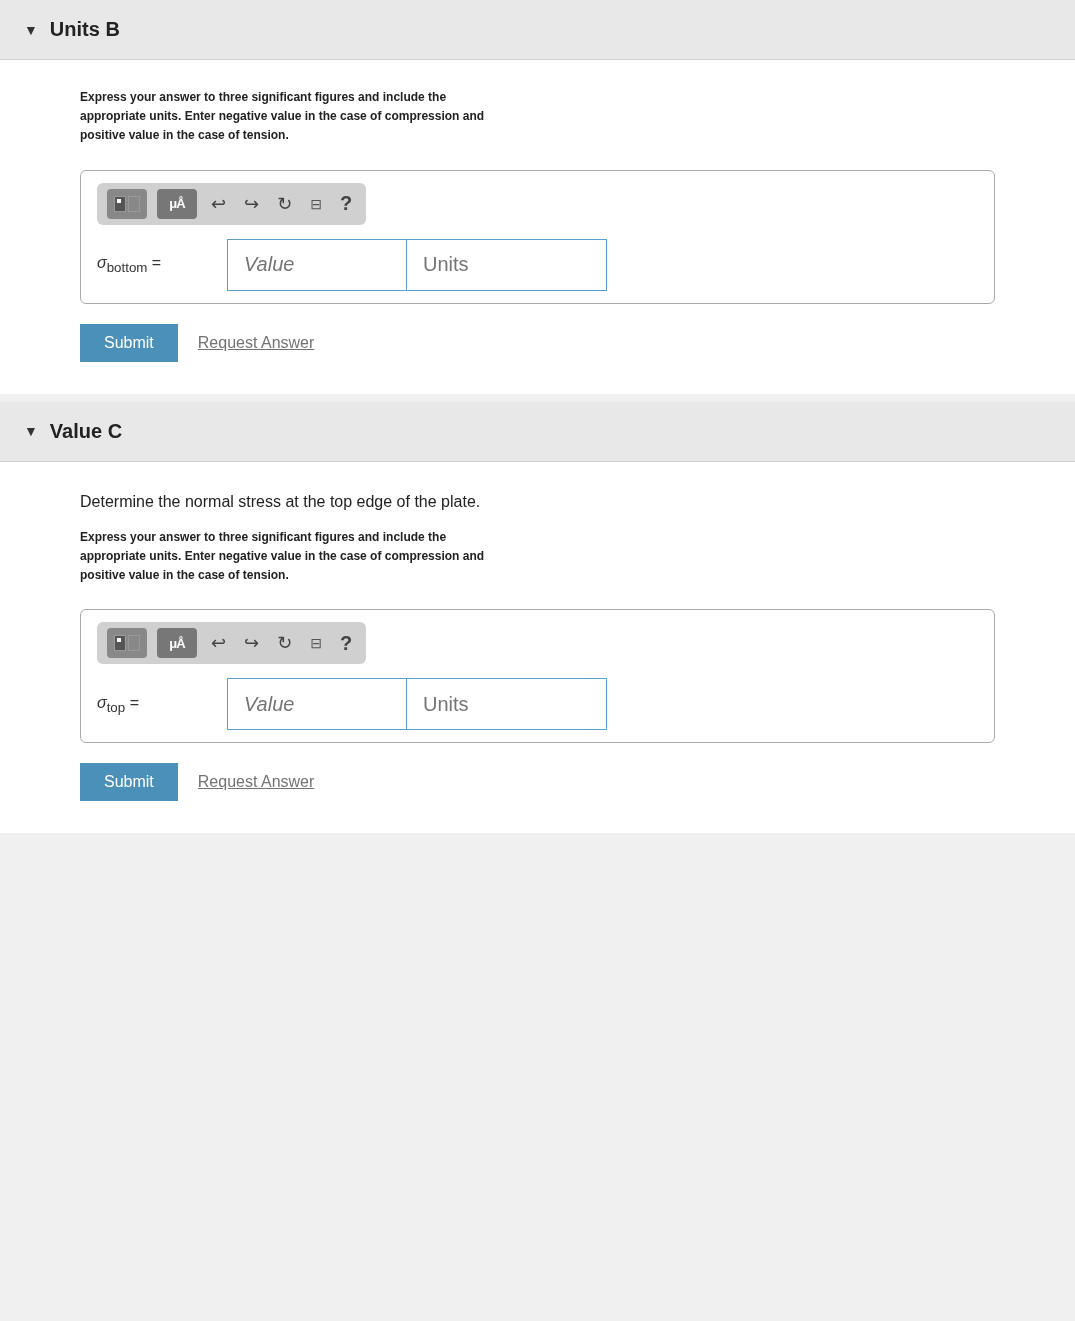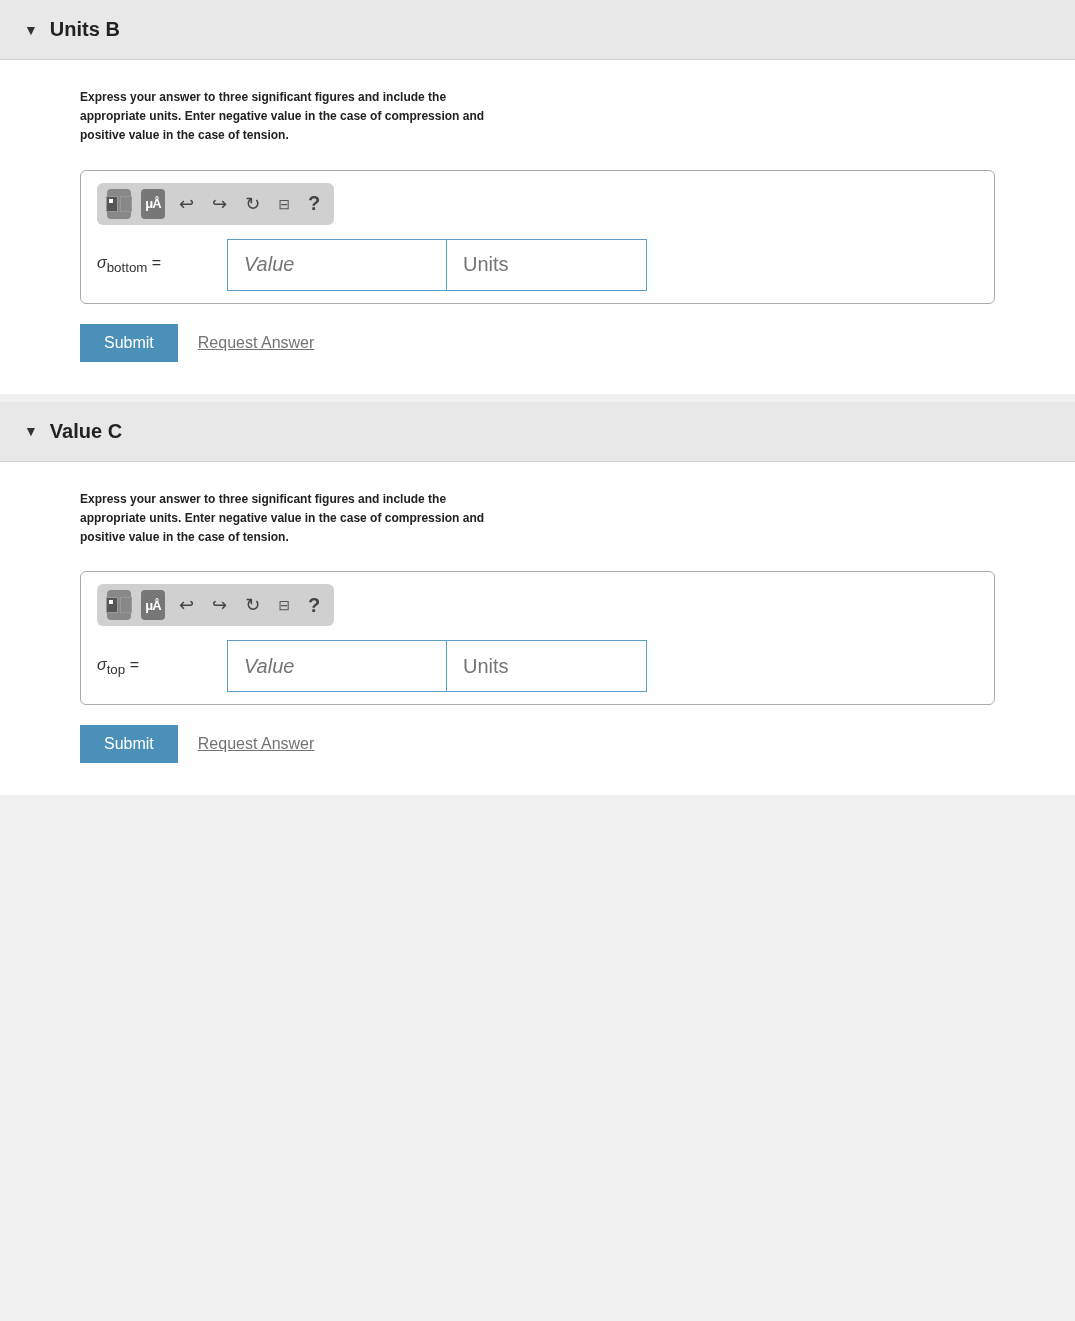--- a/index.html
+++ b/index.html
@@ -70,21 +70,21 @@
       margin-bottom: 14px;
       background: #d0d0d0;
       border-radius: 6px;
       padding: 6px 10px;
       width: fit-content;
     }
 
     .toolbar-btn {
       background: #888;
       border-radius: 4px;
-      width: 24px;
+      width: 40px;
       height: 30px;
       display: flex;
       align-items: center;
       justify-content: center;
       cursor: pointer;
       color: #fff;
       font-size: 12px;
       border: none;
       padding: 0;
     }
@@ -130,21 +130,21 @@
     .label-cell .sigma {
       font-style: italic;
     }
 
     .value-input {
       border: 1.5px solid #5a9ec9;
       padding: 10px 16px;
       font-size: 20px;
       font-style: italic;
       color: #bbb;
-      width: 220px;
+      width: 180px;
       outline: none;
       height: 52px;
       background: #fff;
     }
 
     .units-input {
       border: 1.5px solid #5a9ec9;
       border-left: none;
       padding: 0 16px;
       font-size: 20px;
@@ -247,20 +247,21 @@
     </div>
   </div>
 </div>
 
 <div class="section">
   <div class="section-header">
     <span class="chevron-icon">▼</span>
     <span class="section-title">Value C</span>
   </div>
   <div class="section-body">
+    <p class="description">Determine the normal stress at the top edge of the plate.</p>
     <p class="instructions">Express your answer to three significant figures and include the<br>appropriate units. Enter negative value in the case of compression and<br>positive value in the case of tension.</p>
 
     <div class="input-box">
 
       <div class="toolbar">
         <button class="toolbar-btn">
           <span style="display:flex;align-items:center;gap:2px;">
             <span style="display:inline-block;width:12px;height:16px;background:#555;border:1.5px solid #999;position:relative;">
               <span style="position:absolute;top:2px;left:2px;width:4px;height:4px;background:#fff;display:block;"></span>
             </span>

